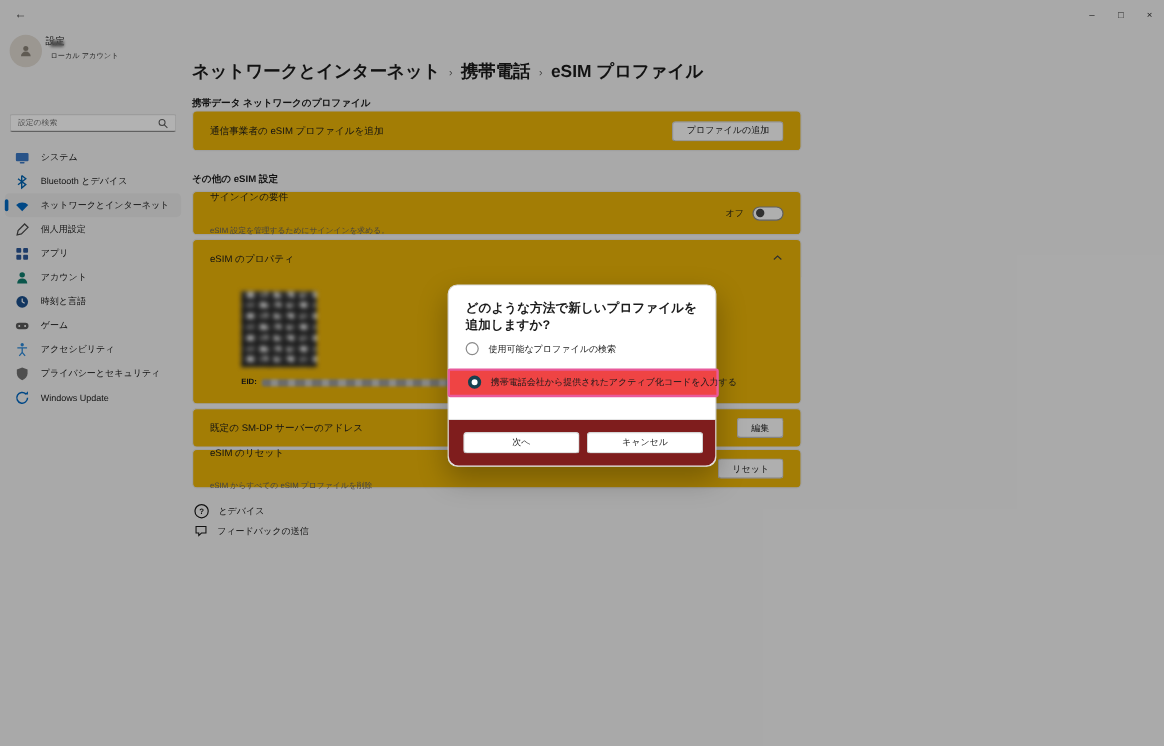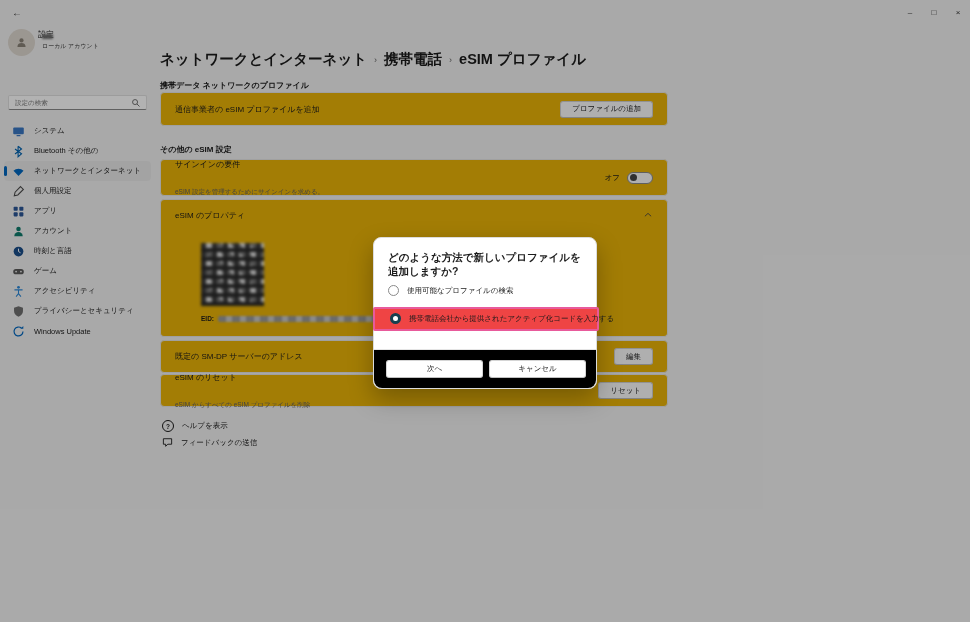--- a/index.html
+++ b/index.html
@@ -83,21 +83,21 @@
   .dtitle{position:absolute;top:13px;left:14px;right:14px;font-size:10.5px;font-weight:600;
           color:#1b1b1b;line-height:1.3;}
   .optrow{position:absolute;left:14px;right:14px;display:flex;align-items:flex-end;gap:8px;}
   .radio{width:11px;height:11px;border-radius:50%;box-sizing:border-box;background:#fff;
          border:1px solid #8a8a8a;flex:none;}
   .radio.on{border:3.2px solid #16404f;}
   .optlbl{font-size:7.5px;color:#1a1a1a;white-space:nowrap;}
   .hlbox{position:absolute;left:-1px;right:-3px;top:69px;height:24px;border:2px solid #e85a9b;
          border-radius:2px;background:#ef4444;box-sizing:border-box;z-index:11;}
   .hlbox .optrow{top:4px;left:15px;}
-  .dfooter{position:absolute;left:0;right:0;bottom:0;height:38px;background:#000000;
+  .dfooter{position:absolute;left:0;right:0;bottom:0;height:38px;background:#7f1d1d;
            border-top:1px solid #e5e5e5;border-radius:0 0 8px 8px;}
   .dbtn{position:absolute;top:10px;height:18px;width:97px;background:#fff;border:1px solid #d5d5d5;
         border-bottom-color:#c0c0c0;border-radius:3px;font-size:7.5px;color:#1a1a1a;
         display:flex;align-items:center;justify-content:center;font-family:inherit;}
 </style>
 </head>
 <body>
 
 <div class="stage">
   <div class="app">
@@ -139,21 +139,21 @@
           <svg class="nico" viewBox="0 0 16 16">
             <rect x="1.5" y="3" width="13" height="8.5" rx="1.2" fill="#3a78c3"></rect>
             <rect x="5.5" y="12.3" width="5" height="1.5" rx=".7" fill="#3a78c3"></rect>
           </svg>
           <span class="navlbl">システム</span>
         </div>
         <div class="navitem">
           <svg class="nico" viewBox="0 0 16 16">
             <path d="M7.5 1.5v13l4.2-3.6-8-6m0 6.2l8-6.2L7.5 1.5" fill="none" stroke="#0063b1" stroke-width="1.4"></path>
           </svg>
-          <span class="navlbl">Bluetooth その他の</span>
+          <span class="navlbl">Bluetooth とデバイス</span>
         </div>
         <div class="navitem sel">
           <span class="selbar"></span>
           <svg class="nico" viewBox="0 0 16 16">
             <path d="M8 13.5L1.8 7.2A9 9 0 0 1 14.2 7.2Z" fill="#0067c0"></path>
           </svg>
           <span class="navlbl">ネットワークとインターネット</span>
         </div>
         <div class="navitem">
           <svg class="nico" viewBox="0 0 16 16">
@@ -270,21 +270,21 @@
       <div class="card" style="top:350px;height:33px;">
         <div class="cardtxt">
           <span class="ctitle">eSIM のリセット</span>
           <span class="csub">eSIM からすべての eSIM プロファイルを削除</span>
         </div>
         <button class="winbtn2">リセット</button>
       </div>
 
       <div class="flink" style="top:396px;">
         <span class="helpcirc"></span>
-        <span class="flbl">ヘルプを表示</span>
+        <span class="flbl">とデバイス</span>
       </div>
       <div class="flink" style="top:413px;">
         <svg width="11" height="11" viewBox="0 0 16 16">
           <path d="M2 2.5h12v8H8.5l-3.2 3v-3H2z" fill="none" stroke="#1a1a1a" stroke-width="1.3"></path>
         </svg>
         <span class="flbl">フィードバックの送信</span>
       </div>
     </div>
   </div>
 

